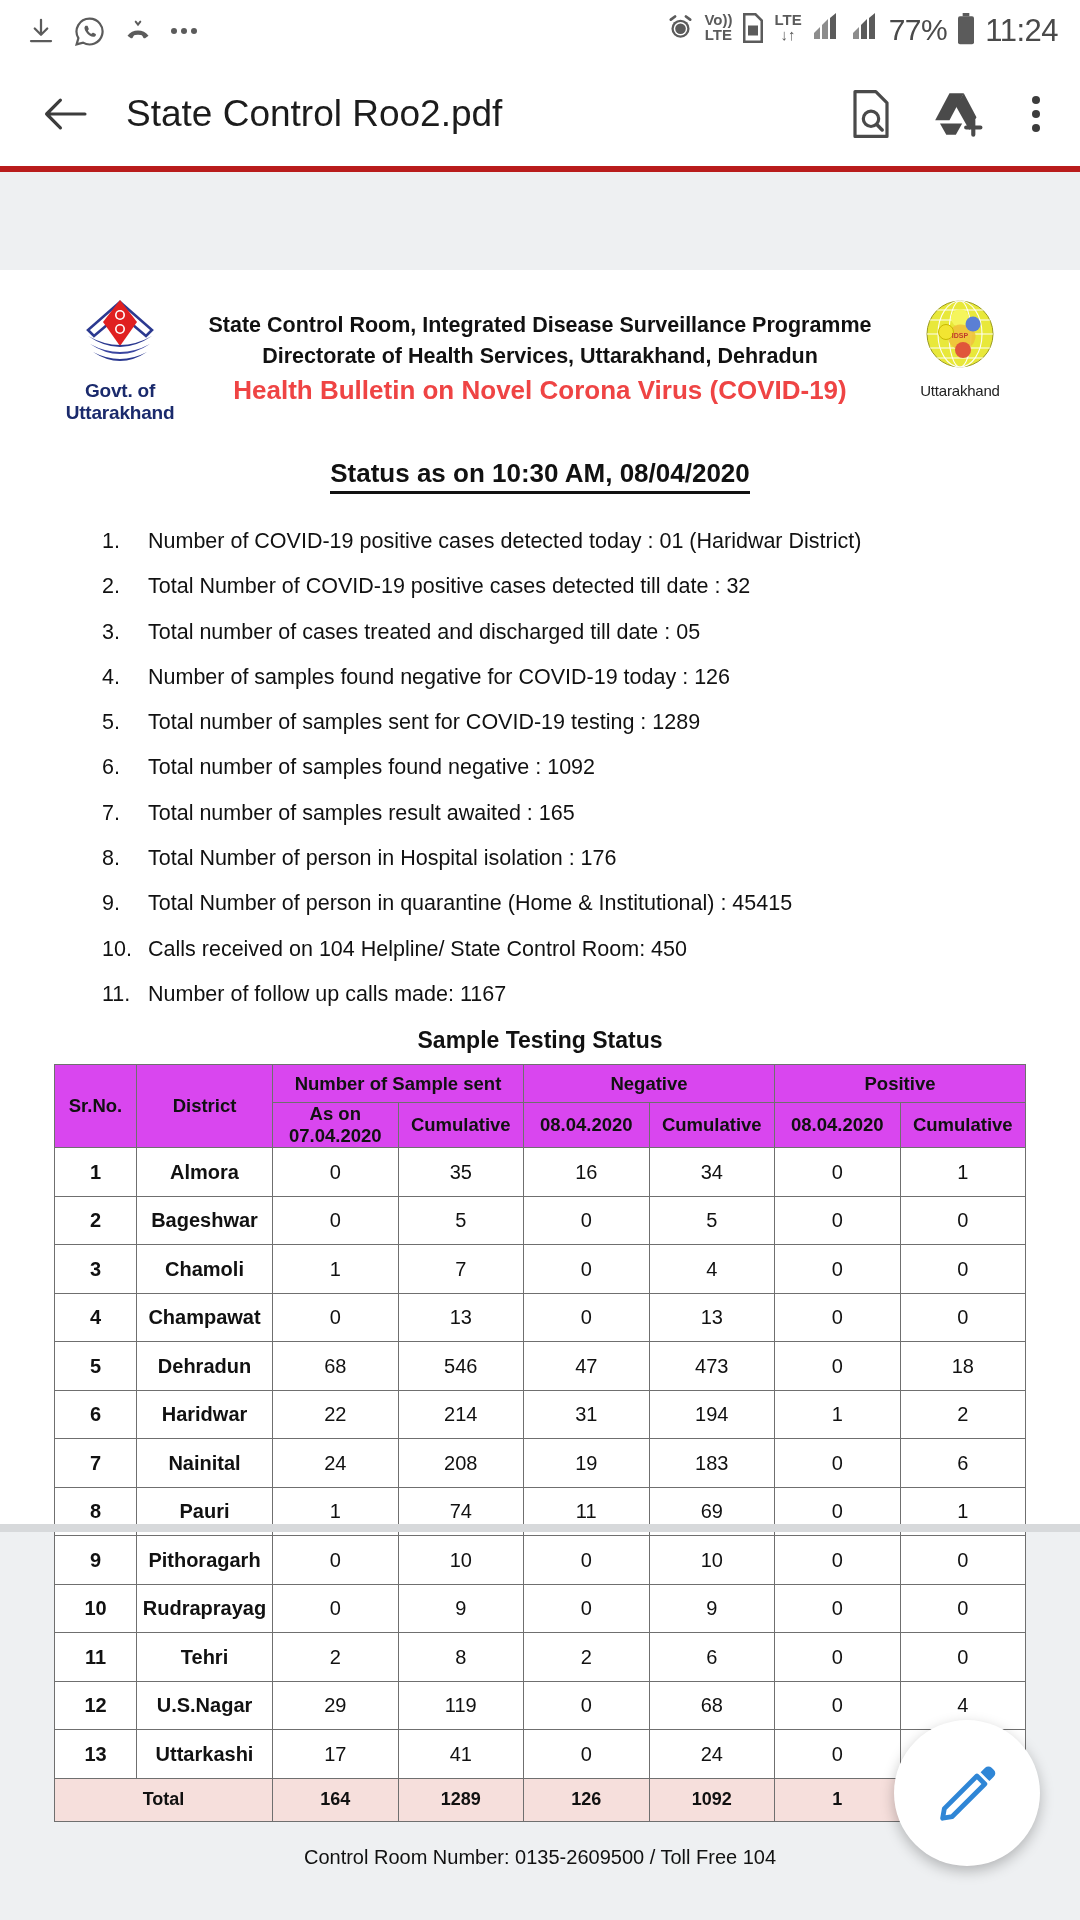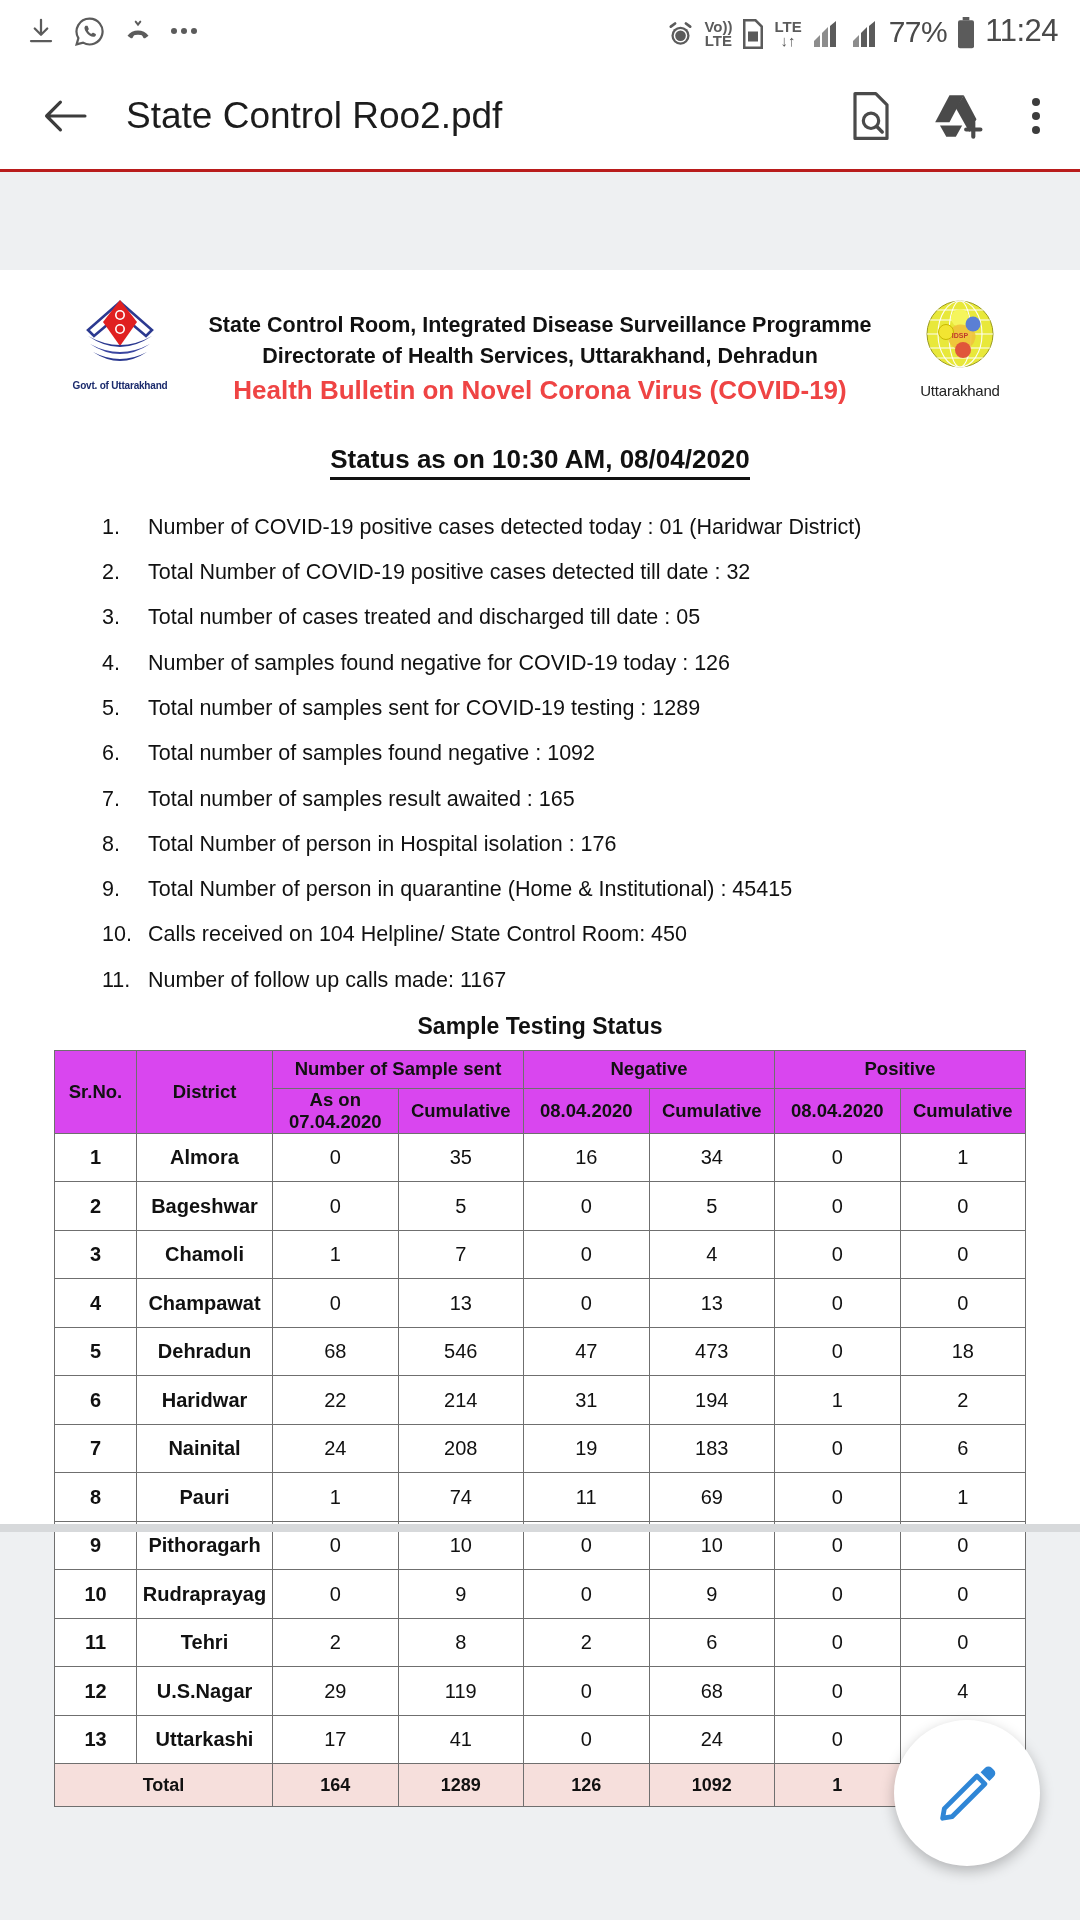--- a/index.html
+++ b/index.html
@@ -11,37 +11,37 @@
   }
 
   
   .statusbar {
     height: 62px; background: #ffffff;
     display: flex; align-items: center; justify-content: space-between;
     padding: 0 22px 0 26px;
     color: #5b5b5b;
   }
   .sb-left { display: flex; align-items: center; gap: 18px; }
-  .sb-right { display: flex; align-items: flex-end; gap: 9px; }
+  .sb-right { display: flex; align-items: flex-start; gap: 9px; }
   .sb-icon { display: inline-flex; align-items: center; justify-content: center; }
   .sb-text { font-size: 30px; font-weight: 500; color: #4a4a4a; letter-spacing: -0.5px; }
   .sb-clock { font-size: 31px; font-weight: 500; color: #4a4a4a; letter-spacing: -0.5px; }
   .sb-stack {
     display: inline-flex; flex-direction: column; align-items: center;
     line-height: 0.98; font-size: 15px; font-weight: 700; color: #5b5b5b;
   }
   .dots3 { display: inline-flex; gap: 4px; align-items: center; }
   .dots3 i { width: 6px; height: 6px; border-radius: 50%; background: #5b5b5b; display: block; }
 
   
   .appbar {
     height: 110px; background: #ffffff;
     display: flex; align-items: center;
     padding: 0 26px 0 34px;
-    border-bottom: 3px solid #b91c1c;
+    border-bottom: 6px solid #b91c1c;
   }
   .appbar-back { width: 62px; height: 62px; display: flex; align-items: center; justify-content: center; }
   .appbar-title {
     flex: 1; font-size: 37px; color: #1c1c1c; margin-left: 30px;
     white-space: nowrap; overflow: hidden; text-overflow: ellipsis;
     font-weight: 400;
   }
   .appbar-actions { display: flex; align-items: center; gap: 30px; }
   .appbar-btn { width: 58px; height: 58px; display: flex; align-items: center; justify-content: center; }
   .kebab { display: flex; flex-direction: column; gap: 6px; align-items: center; padding: 10px 14px; }
@@ -51,21 +51,21 @@
   .viewer { height: 1748px; background: #eef0f2; position: relative; overflow: hidden; }
   .page {
     position: absolute; left: 0; top: 98px; width: 1080px; height: 1254px;
     background: #ffffff;
   }
   .page-inner { padding: 18px 54px 0 54px; }
 
   
   .doc-head { display: flex; align-items: flex-start; padding-top: 8px; }
   .logo-box { width: 132px; text-align: center; flex: none; }
-  .logo-cap { font-size: 10px; font-weight: bold; color: #1a2a6c; margin-top: 2px; letter-spacing: -0.2px; }
+  .logo-cap { font-size: 19px; font-weight: bold; color: #1a2a6c; margin-top: 2px; letter-spacing: -0.2px; }
   .logo-cap.right { color: #222; font-weight: 400; font-size: 15px; margin-top: 4px; }
   .head-text { flex: 1; text-align: center; padding-top: 14px; }
   .head-l1, .head-l2 {
     font-size: 21.5px; font-weight: bold; color: #111; line-height: 1.42;
     font-family: "Liberation Sans", sans-serif;
   }
   .head-l3 {
     font-size: 26px; font-weight: bold; color: #ef4444; line-height: 1.45; margin-top: 1px;
   }
   .status-line {
@@ -479,20 +479,21 @@
             <td>1289</td>
             <td>126</td>
             <td>1092</td>
             <td>1</td>
             <td>32</td>
           </tr>
         </tfoot>
       </table>
 
       <div class="doc-foot">
+        <div>Control Room Number: 0135-2609500 / Toll Free 104</div>
       </div>
 
     </div>
   </div>
 
   <div class="page-gap"></div>
 
   <div class="fab">
     <svg width="68" height="68" viewBox="0 0 24 24">
         <path d="M4 17.5L15.5 6l2.8 2.8L6.8 20.3l-3.4.6z" fill="none" stroke="#2f86d6" stroke-width="1.7" stroke-linejoin="round"></path>

